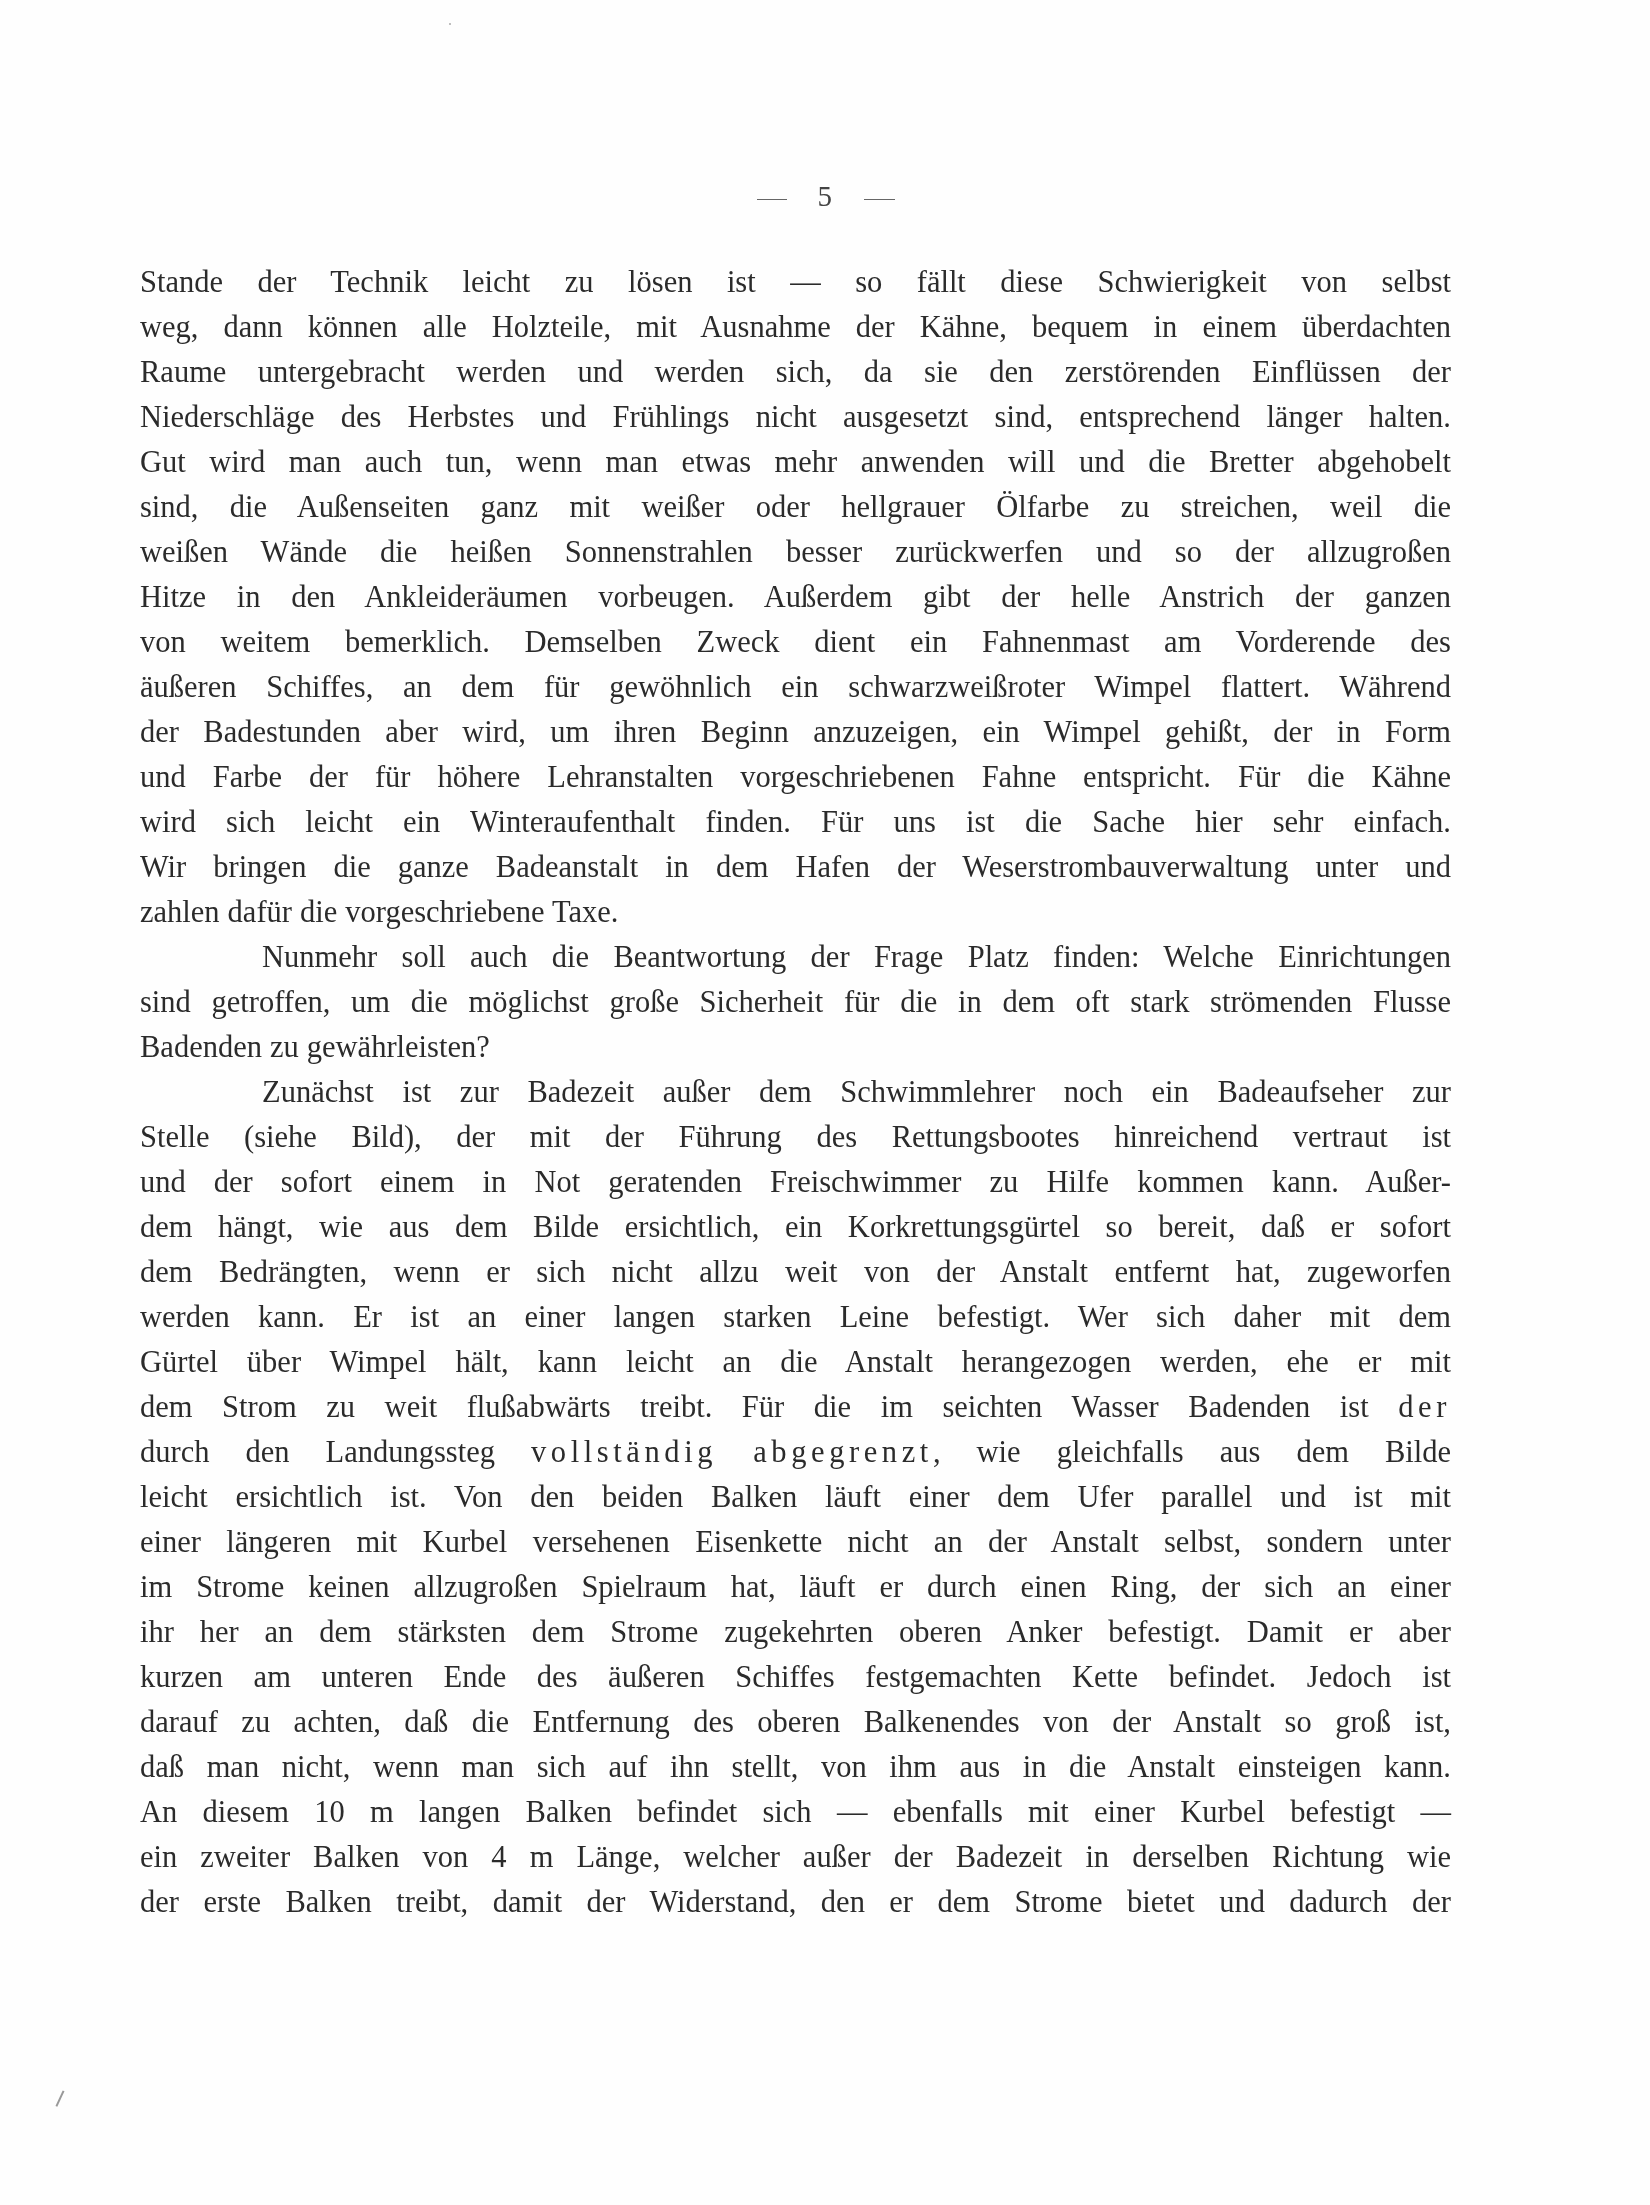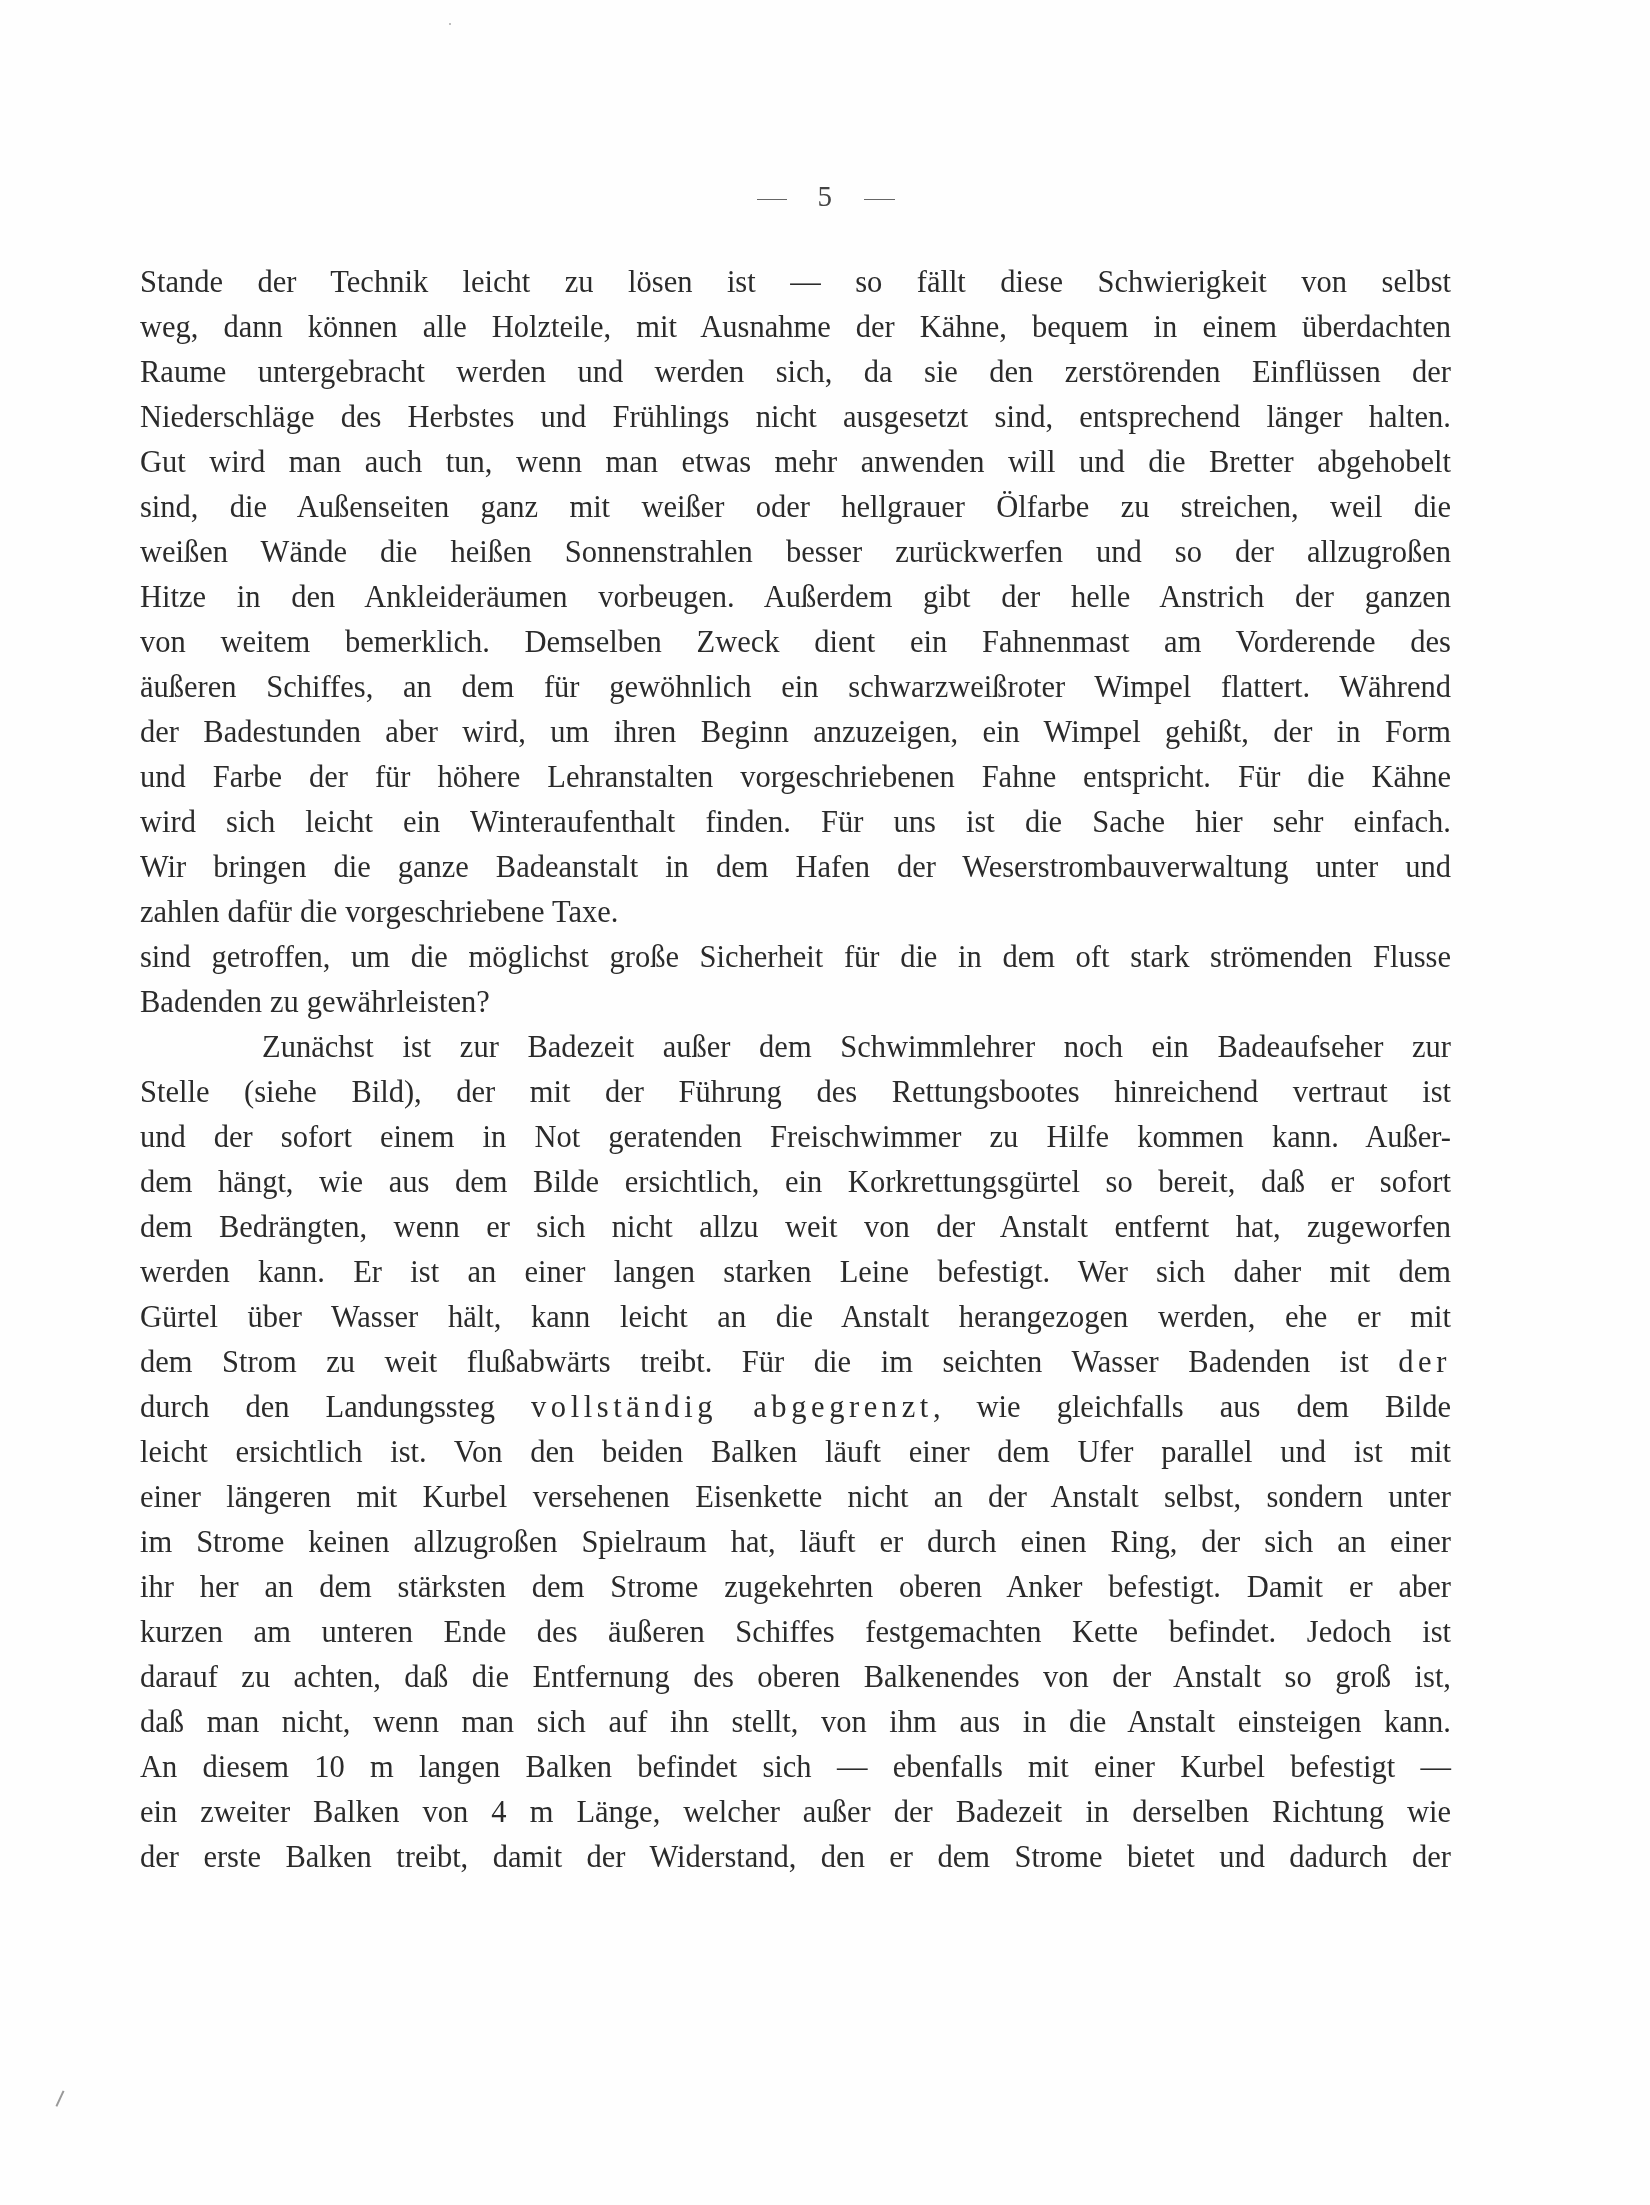--- a/index.html
+++ b/index.html
@@ -103,32 +103,33 @@
       <div class="line">von weitem bemerklich. Demselben Zweck dient ein Fahnenmast am Vorderende des</div>
       <div class="line">äußeren Schiffes, an dem für gewöhnlich ein schwarzweißroter Wimpel flattert. Während</div>
       <div class="line">der Badestunden aber wird, um ihren Beginn anzuzeigen, ein Wimpel gehißt, der in Form</div>
       <div class="line">und Farbe der für höhere Lehranstalten vorgeschriebenen Fahne entspricht. Für die Kähne</div>
       <div class="line">wird sich leicht ein Winteraufenthalt finden. Für uns ist die Sache hier sehr einfach.</div>
       <div class="line">Wir bringen die ganze Badeanstalt in dem Hafen der Weserstrombauverwaltung unter und</div>
       <div class="line last">zahlen dafür die vorgeschriebene Taxe.</div>
     </div>
 
     <div class="paragraph">
+      <div class="line indent">Nunmehr soll auch die Beantwortung der Frage Platz finden: Welche Einrichtungen</div>
       <div class="line">sind getroffen, um die möglichst große Sicherheit für die in dem oft stark strömenden Flusse</div>
       <div class="line last">Badenden zu gewährleisten?</div>
     </div>
 
     <div class="paragraph">
       <div class="line indent">Zunächst ist zur Badezeit außer dem Schwimmlehrer noch ein Badeaufseher zur</div>
       <div class="line">Stelle (siehe Bild), der mit der Führung des Rettungsbootes hinreichend vertraut ist</div>
       <div class="line">und der sofort einem in Not geratenden Freischwimmer zu Hilfe kommen kann. Außer-</div>
       <div class="line">dem hängt, wie aus dem Bilde ersichtlich, ein Korkrettungsgürtel so bereit, daß er sofort</div>
       <div class="line">dem Bedrängten, wenn er sich nicht allzu weit von der Anstalt entfernt hat, zugeworfen</div>
       <div class="line">werden kann. Er ist an einer langen starken Leine befestigt. Wer sich daher mit dem</div>
-      <div class="line">Gürtel über Wasser hält, kann leicht an die Anstalt herangezogen werden, ehe er mit</div>
+      <div class="line">Gürtel über Wimpel hält, kann leicht an die Anstalt herangezogen werden, ehe er mit</div>
       <div class="line">dem Strom zu weit flußabwärts treibt. Für die im seichten Wasser Badenden ist <span class="spaced">der</span></div>
       <div class="line">durch den Landungssteg <span class="spaced">vollständig</span> <span class="spaced">abgegrenzt</span>, wie gleichfalls aus dem Bilde</div>
       <div class="line">leicht ersichtlich ist. Von den beiden Balken läuft einer dem Ufer parallel und ist mit</div>
       <div class="line">einer längeren mit Kurbel versehenen Eisenkette nicht an der Anstalt selbst, sondern unter</div>
       <div class="line">im Strome keinen allzugroßen Spielraum hat, läuft er durch einen Ring, der sich an einer</div>
       <div class="line">ihr her an dem stärksten dem Strome zugekehrten oberen Anker befestigt. Damit er aber</div>
       <div class="line">kurzen am unteren Ende des äußeren Schiffes festgemachten Kette befindet. Jedoch ist</div>
       <div class="line">darauf zu achten, daß die Entfernung des oberen Balkenendes von der Anstalt so groß ist,</div>
       <div class="line">daß man nicht, wenn man sich auf ihn stellt, von ihm aus in die Anstalt einsteigen kann.</div>
       <div class="line">An diesem 10 m langen Balken befindet sich — ebenfalls mit einer Kurbel befestigt —</div>

